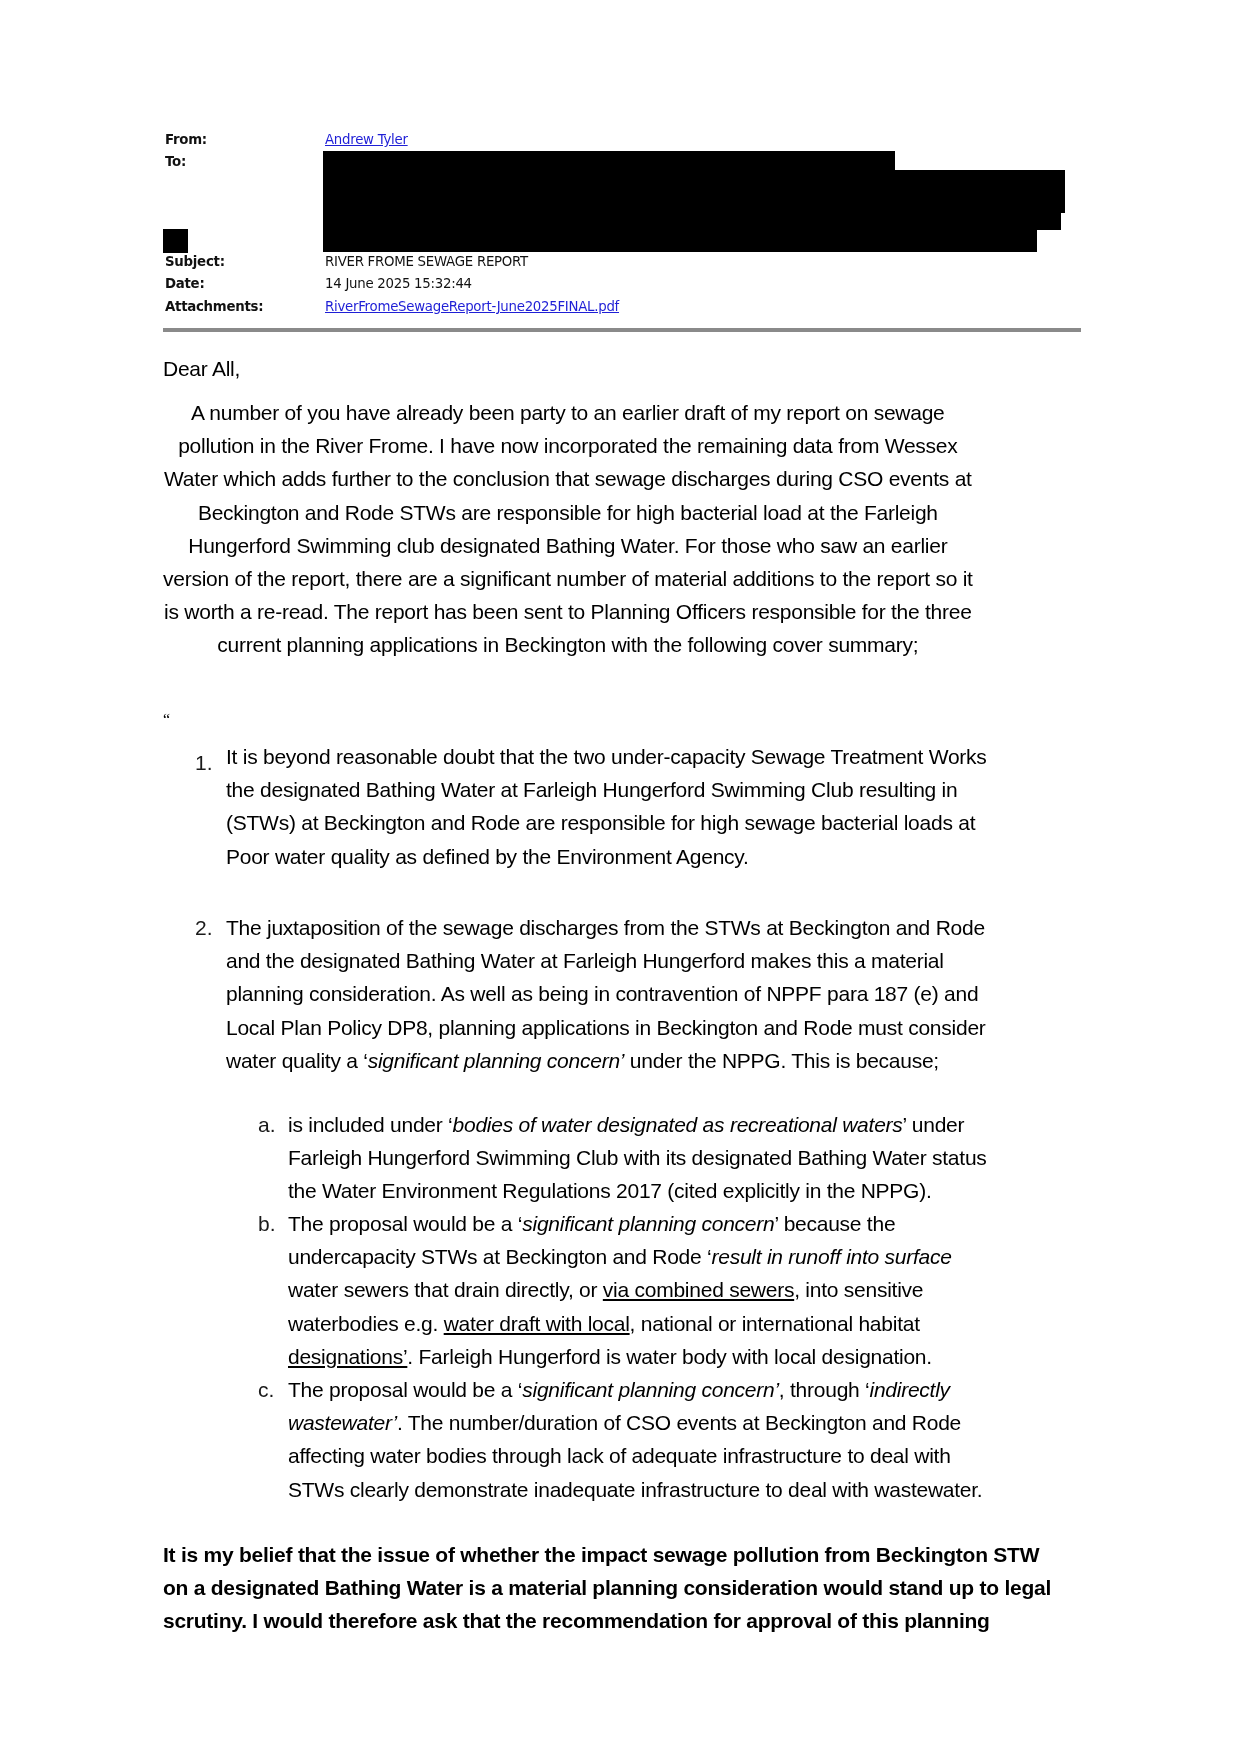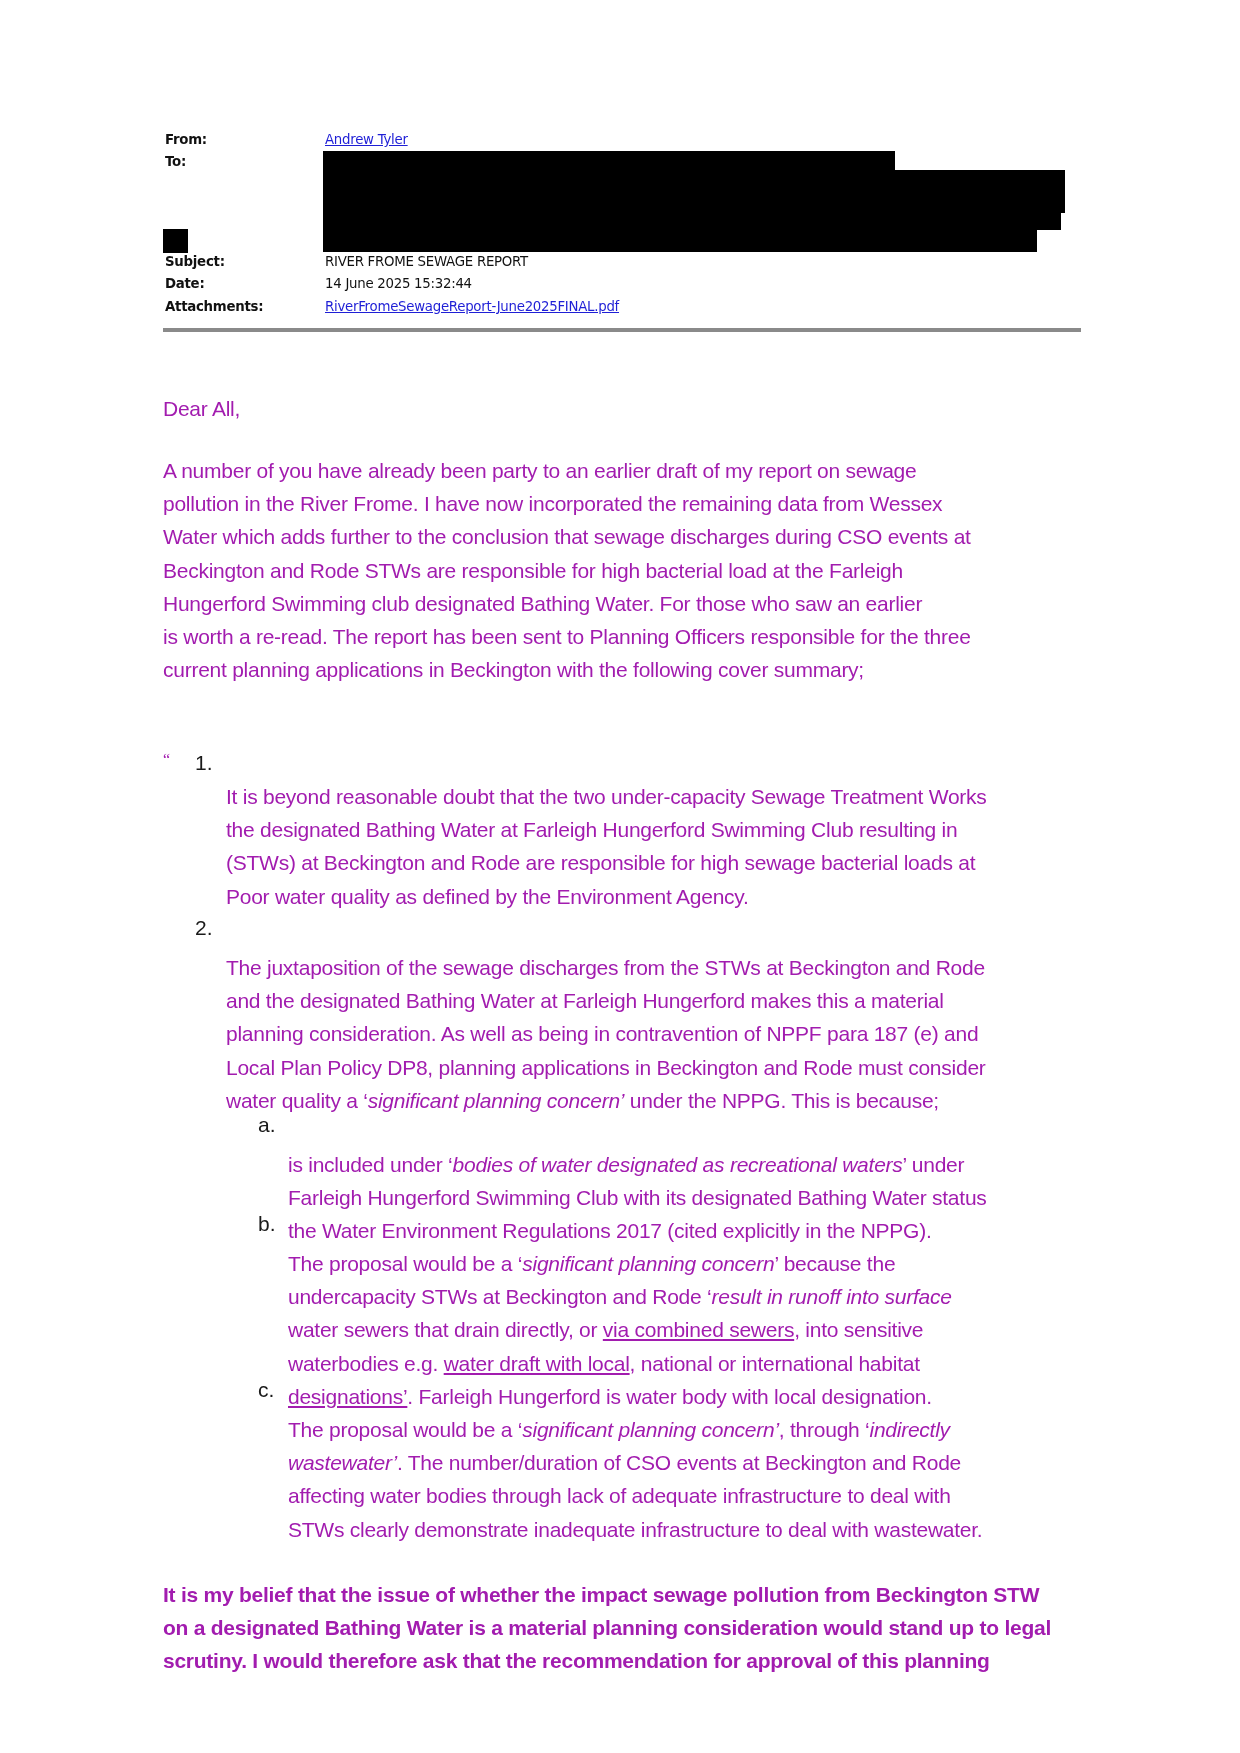--- a/index.html
+++ b/index.html
@@ -38,24 +38,23 @@
       width: 918px;
       height: 4px;
       background: #8a8a8a;
     }
 
     .body-text {
       position: absolute;
       font-family: "Liberation Sans", sans-serif;
       font-size: 21px;
       line-height: 33.2px;
-      color: #a21caf;
+      color: #000000;
       white-space: nowrap;
       letter-spacing: -0.25px;
-      margin-top: 40px;
     }
     .body-text .ln { display: block; }
     i, .it { }
     u, .ul { text-decoration: underline; }
 
     .list-num {
       position: absolute;
       font-family: "Liberation Sans", sans-serif;
       font-size: 21px;
       line-height: 33.2px;
@@ -86,26 +85,27 @@
 <div class="hdr hdr-label" style="top:274px;">Date:</div>
 <div class="hdr hdr-value" style="top:274px;">14 June 2025 15:32:44</div>
 
 <div class="hdr hdr-label" style="top:297px;">Attachments:</div>
 <div class="hdr hdr-value link" style="top:297px;">RiverFromeSewageReport-June2025FINAL.pdf</div>
 
 <div class="rule"></div>
 
 <div class="body-text" style="left:163px; top:352px;">Dear All,</div>
 
-<div class="body-text" style="left:163px; top:414px;">
+<div class="body-text" style="left:163px; top:396px;text-align:center;">
   <span class="ln">A number of you have already been party to an earlier draft of my report on sewage</span>
   <span class="ln">pollution in the River Frome. I have now incorporated the remaining data from Wessex</span>
   <span class="ln">Water which adds further to the conclusion that sewage discharges during CSO events at</span>
   <span class="ln">Beckington and Rode STWs are responsible for high bacterial load at the Farleigh</span>
   <span class="ln">Hungerford Swimming club designated Bathing Water. For those who saw an earlier</span>
+  <span class="ln">version of the report, there are a significant number of material additions to the report so it</span>
   <span class="ln">is worth a re-read. The report has been sent to Planning Officers responsible for the three</span>
   <span class="ln">current planning applications in Beckington with the following cover summary;</span>
 </div>
 
 <div class="body-text" style="left:163px; top:710px; font-family:'Liberation Serif', serif; font-size:16px; line-height:20px;">“</div>
 
 <div class="list-num" style="left:195px; top:746px;">1.</div>
 <div class="body-text" style="left:226px; top:740px;">
   <span class="ln">It is beyond reasonable doubt that the two under-capacity Sewage Treatment Works</span>
   <span class="ln">the designated Bathing Water at Farleigh Hungerford Swimming Club resulting in</span>

